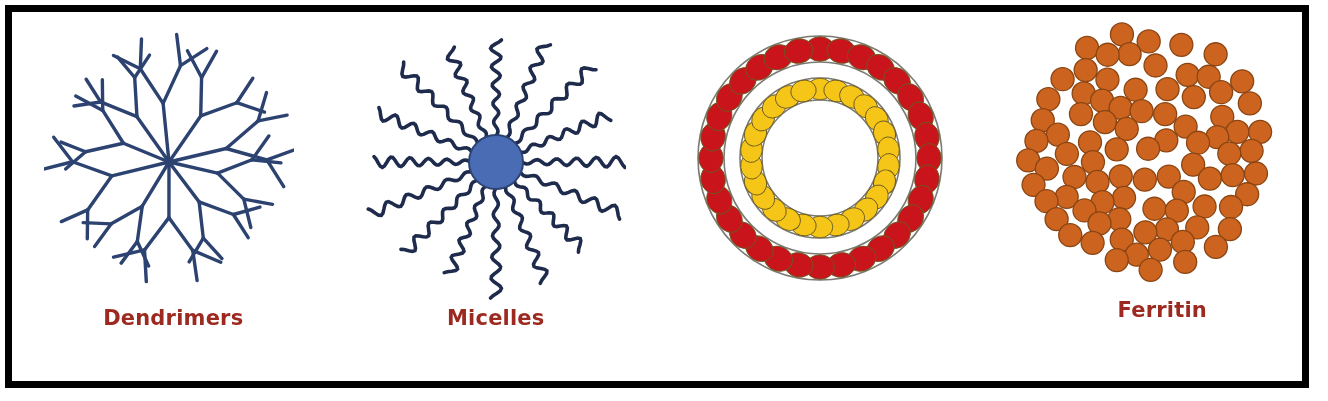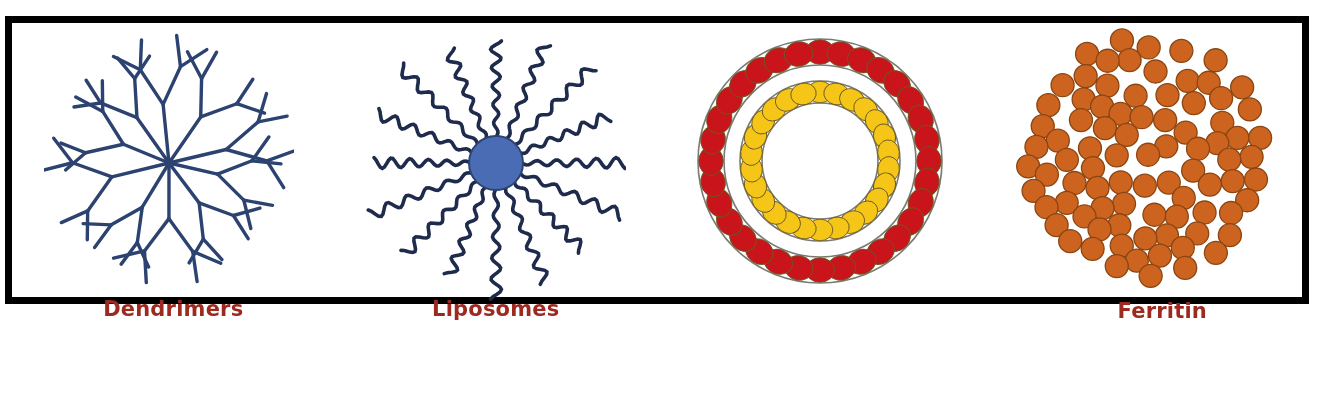--- a/index.html
+++ b/index.html
@@ -1,20 +1,20 @@
 <!DOCTYPE html>
 <html><head>
 <meta charset="utf-8">
 <style>
   html,body{margin:0;padding:0;background:#ffffff;}
   body{width:1328px;height:401px;font-family:"Liberation Sans",sans-serif;overflow:hidden;}
 
   #figure-frame{
-    position:absolute;left:5px;top:16px;
-    width:1304px;height:288px;
+    position:absolute;left:5px;top:5px;
+    width:1304px;height:383px;
     border:7px solid #000000;
     background:#ffffff;
     box-sizing:border-box;
   }
 
   .panels{
     position:absolute;left:0;top:0;width:100%;height:100%;
     display:flex;flex-direction:row;align-items:stretch;
   }
   .panel{
@@ -149,21 +149,21 @@
               <path d="M111.62 158.38L109.15 159.09L107.06 160.16L105.62 161.89L104.83 164.27L104.33 166.93L103.60 169.37L102.18 171.12L99.95 172.05L97.17 172.44L94.40 172.84L92.25 173.86L91.04 175.81L90.64 178.58L90.50 181.61L89.93 184.19L88.38 185.81L85.79 186.39L82.60 186.37L79.59 186.52L77.47 187.57L76.55 189.82L76.57 193.00L76.77 196.37L76.27 199.04L74.51 200.44L71.51 200.61L67.93 200.20L64.73 200.16L62.72 201.32L62.17 203.94L62.62 207.55L63.11 211.21L62.61 213.87L60.55 214.99L57.11 214.71L53.16 213.93L49.84 213.77L48.03 215.13L47.90 218.17L48.78 222.22L49.51 226.11L48.92 228.69L46.50 229.43L42.59 228.69L38.30 227.56L34.94 227.37"></path>
               <path d="M105.98 149.95L103.29 149.72L100.81 149.96L98.68 151.07L96.90 153.02L95.27 155.35L93.53 157.38L91.41 158.51L88.85 158.58L85.99 157.93L83.14 157.30L80.62 157.48L78.62 158.88L77.05 161.33L75.62 164.14L73.95 166.37L71.76 167.33L69.01 166.93L65.93 165.75L62.95 164.80L60.45 165.01L58.60 166.80L57.26 169.80L56.01 173.04L54.39 175.38L52.09 176.06L49.11 175.13L45.82 173.44L42.74 172.24L40.30 172.60L38.65 174.86L37.54 178.43L36.45 182.05L34.83 184.38L32.36 184.68L29.15 183.17L25.66 180.99L22.51 179.63L20.18 180.26L18.75 183.07L17.88 187.21L16.92 191.14L15.25 193.36L12.58 193.17L9.12 191.05L5.44 188.42L2.27 187.02"></path>
               <path d="M104.00 140.00L101.91 138.76L99.83 138.03L97.74 138.24L95.65 139.36L93.57 140.89L91.48 142.10L89.39 142.33L87.30 141.41L85.22 139.72L83.13 138.05L81.04 137.25L78.96 137.77L76.87 139.44L74.78 141.49L72.70 142.91L70.61 142.96L68.52 141.54L66.43 139.27L64.35 137.25L62.26 136.49L60.17 137.44L58.09 139.70L56.00 142.22L53.91 143.75L51.83 143.50L49.74 141.50L47.65 138.68L45.57 136.39L43.48 135.79L41.39 137.25L39.30 140.12L37.22 143.05L35.13 144.58L33.04 143.91L30.96 141.29L28.87 137.94L26.78 135.48L24.70 135.16L22.61 137.22L20.52 140.71L18.43 143.97L16.35 145.38L14.26 144.19L12.17 140.91L10.09 137.07L8.00 134.56"></path>
               <path d="M105.98 130.05L104.39 128.05L102.59 126.52L100.45 125.86L97.95 126.03L95.29 126.59L92.76 126.85L90.61 126.21L88.89 124.50L87.47 122.08L86.04 119.68L84.28 118.08L82.01 117.71L79.30 118.40L76.45 119.43L73.83 119.89L71.75 119.08L70.22 116.91L69.02 113.96L67.73 111.23L65.95 109.67L63.52 109.69L60.58 110.92L57.55 112.39L54.90 112.95L52.92 111.86L51.62 109.16L50.63 105.69L49.44 102.72L47.60 101.31L44.97 101.80L41.80 103.60L38.61 105.45L35.96 106.01L34.15 104.53L33.08 101.25L32.30 97.30L31.17 94.17L29.22 93.02L26.37 94.06L22.96 96.43L19.64 98.58L17.04 99.03L15.42 97.08L14.61 93.18L14.01 88.79L12.90 85.61"></path>
               <path d="M111.62 121.62L110.80 119.05L109.62 116.84L107.79 115.30L105.30 114.40L102.53 113.79L99.99 112.95L98.13 111.43L97.09 109.09L96.60 106.20L96.08 103.33L94.96 101.07L92.90 99.75L90.03 99.24L86.89 99.00L84.19 98.31L82.47 96.66L81.78 93.96L81.69 90.67L81.43 87.54L80.28 85.32L77.92 84.29L74.63 84.20L71.16 84.29L68.38 83.69L66.87 81.82L66.59 78.71L66.90 75.03L66.82 71.72L65.56 69.60L62.84 68.94L59.11 69.28L55.35 69.66L52.57 69.06L51.36 66.89L51.52 63.35L52.20 59.28L52.25 55.86L50.78 53.94L47.64 53.70L43.48 54.48L39.48 55.09L36.79 54.40L35.94 51.87L36.57 47.86L37.59 43.45L37.68 39.99"></path>
               <path d="M120.05 115.98L120.40 113.58L120.27 111.37L119.28 109.52L117.45 108.02L115.23 106.68L113.32 105.21L112.30 103.38L112.36 101.09L113.12 98.52L113.87 95.95L113.81 93.72L112.52 91.99L110.18 90.70L107.49 89.56L105.38 88.17L104.53 86.26L105.05 83.79L106.34 81.00L107.41 78.29L107.32 76.07L105.65 74.51L102.76 73.45L99.63 72.48L97.42 71.14L96.85 69.12L97.90 66.42L99.71 63.41L101.03 60.61L100.78 58.45L98.64 57.08L95.18 56.25L91.68 55.45L89.46 54.11L89.28 51.92L90.90 48.99L93.20 45.78L94.68 42.91L94.17 40.86L91.47 39.72L87.45 39.13L83.64 38.45L81.54 37.06L81.84 34.68L84.07 31.49L86.82 28.09L88.34 25.20"></path>
             </g>
           <circle id="micelle-core" cx="130" cy="140" r="27" fill="#4a6cb5" stroke="#2c4270" stroke-width="2"></circle>
         </svg>
       </div>
-      <div class="caption">Liposomes</div>
+      <div class="caption">Micelles</div>
     </div>
 
     <div class="panel p-liposomes">
       <div class="art">
         <svg width="280" height="285" viewBox="0 0 280 285">
           <circle cx="140" cy="142" r="122" fill="none" stroke="#7a7a72" stroke-width="1.6"></circle>
           <circle cx="140" cy="142" r="96" fill="none" stroke="#7a7a72" stroke-width="1.6"></circle>
           <circle cx="140" cy="142" r="80" fill="none" stroke="#7a7a72" stroke-width="1.6"></circle>
           <circle cx="140" cy="142" r="58" fill="none" stroke="#7a7a72" stroke-width="1.6"></circle>
           <g id="liposome-outer-beads">

